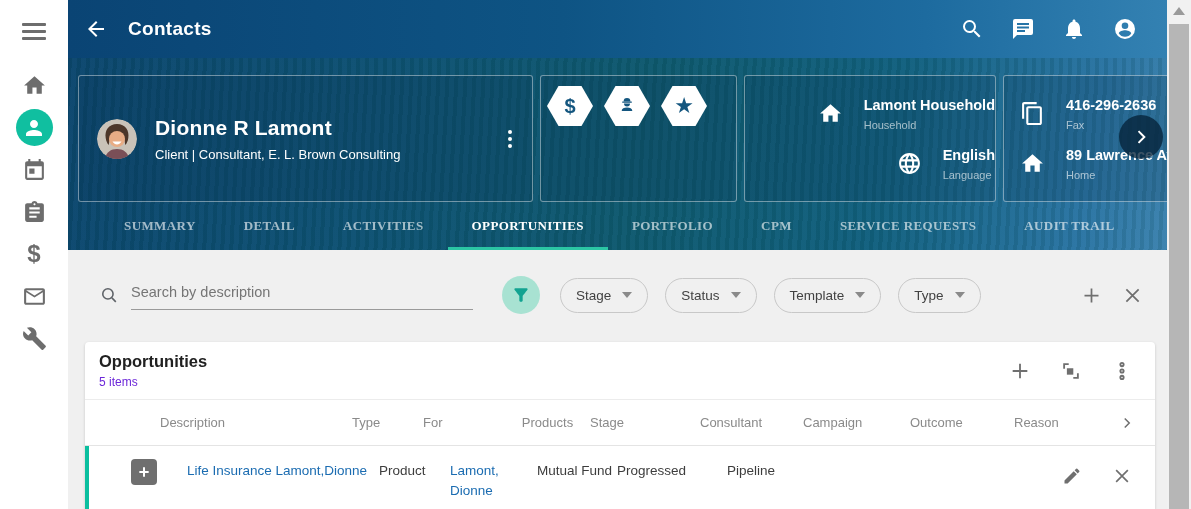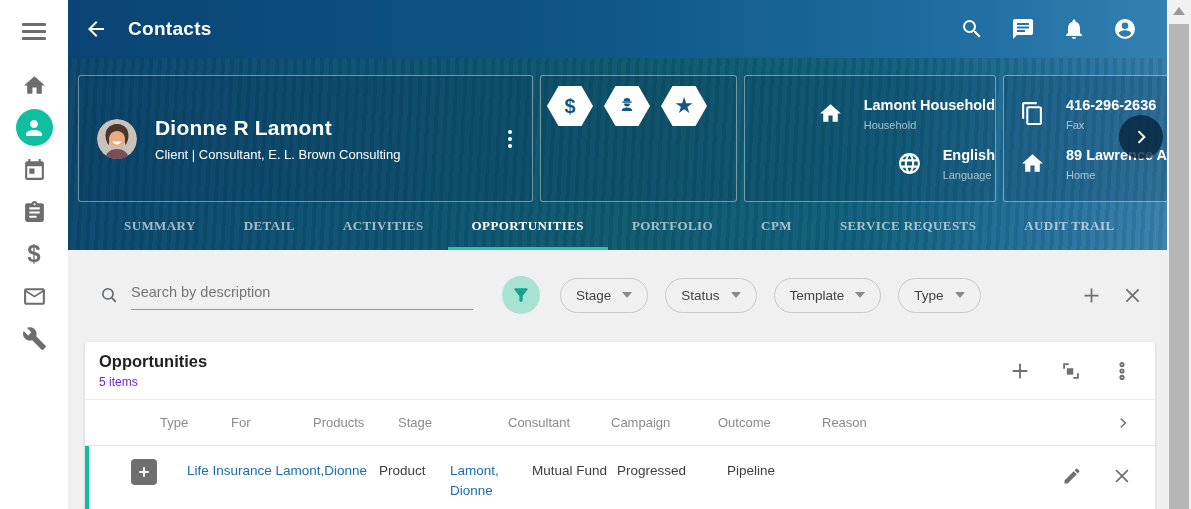--- a/index.html
+++ b/index.html
@@ -96,21 +96,21 @@
   .card-count { font-size:12px; color:#6d28d9; margin-top:4px; }
   .card-head-actions { margin-left:auto; display:flex; align-items:center; gap:29px; }
   .card-head-actions .icon-btn svg { width:22px; height:22px; }
 
   .thead { display:flex; height:46px; align-items:center; border-bottom:1px solid #e4e4e4;
            color:#8a8a8a; font-size:13px; }
   .col-icon { width:75px; flex:0 0 75px; }
   .col-desc { width:192px; flex:0 0 192px; padding-right:10px; }
   .col-type { width:71px;  flex:0 0 71px; }
   .col-for  { width:82px;  flex:0 0 82px; }
-  .col-prod { width:85px;  flex:0 0 85px; }
+  .col-prod { width:85px;  flex:0 0 85px;text-align:center; }
   .col-stage{ width:110px; flex:0 0 110px; }
   .col-rept { width:103px; flex:0 0 103px; }
   .col-camp { width:107px; flex:0 0 107px; }
   .col-out  { width:104px; flex:0 0 104px; }
   .col-reas { flex:1; }
   .col-act  { width:100px; flex:0 0 100px; display:flex; justify-content:flex-end; gap:30px; padding-right:23px; }
   .col-act svg { width:20px; height:20px; cursor:pointer; }
 
   .trow { display:flex; min-height:64px; border-left:4px solid #0abf9f; align-items:flex-start;
           font-size:13.5px; color:#3d3d3d;padding-left:23px; }
@@ -380,20 +380,21 @@
                   <circle cx="12" cy="5" r="1.8"></circle>
                   <circle cx="12" cy="12" r="1.8"></circle>
                   <circle cx="12" cy="19" r="1.8"></circle>
                 </svg>
             </span>
           </div>
         </div>
 
         <div class="thead">
           <div class="col-icon"></div>
+          <div class="col-desc">Description</div>
           <div class="col-type">Type</div>
           <div class="col-for">For</div>
           <div class="col-prod">Products</div>
           <div class="col-stage">Stage</div>
           <div class="col-rept">Consultant</div>
           <div class="col-camp">Campaign</div>
           <div class="col-out">Outcome</div>
           <div class="col-reas">Reason</div>
           <div class="col-act" style="padding-top:0">
             <span class="icon-btn">

